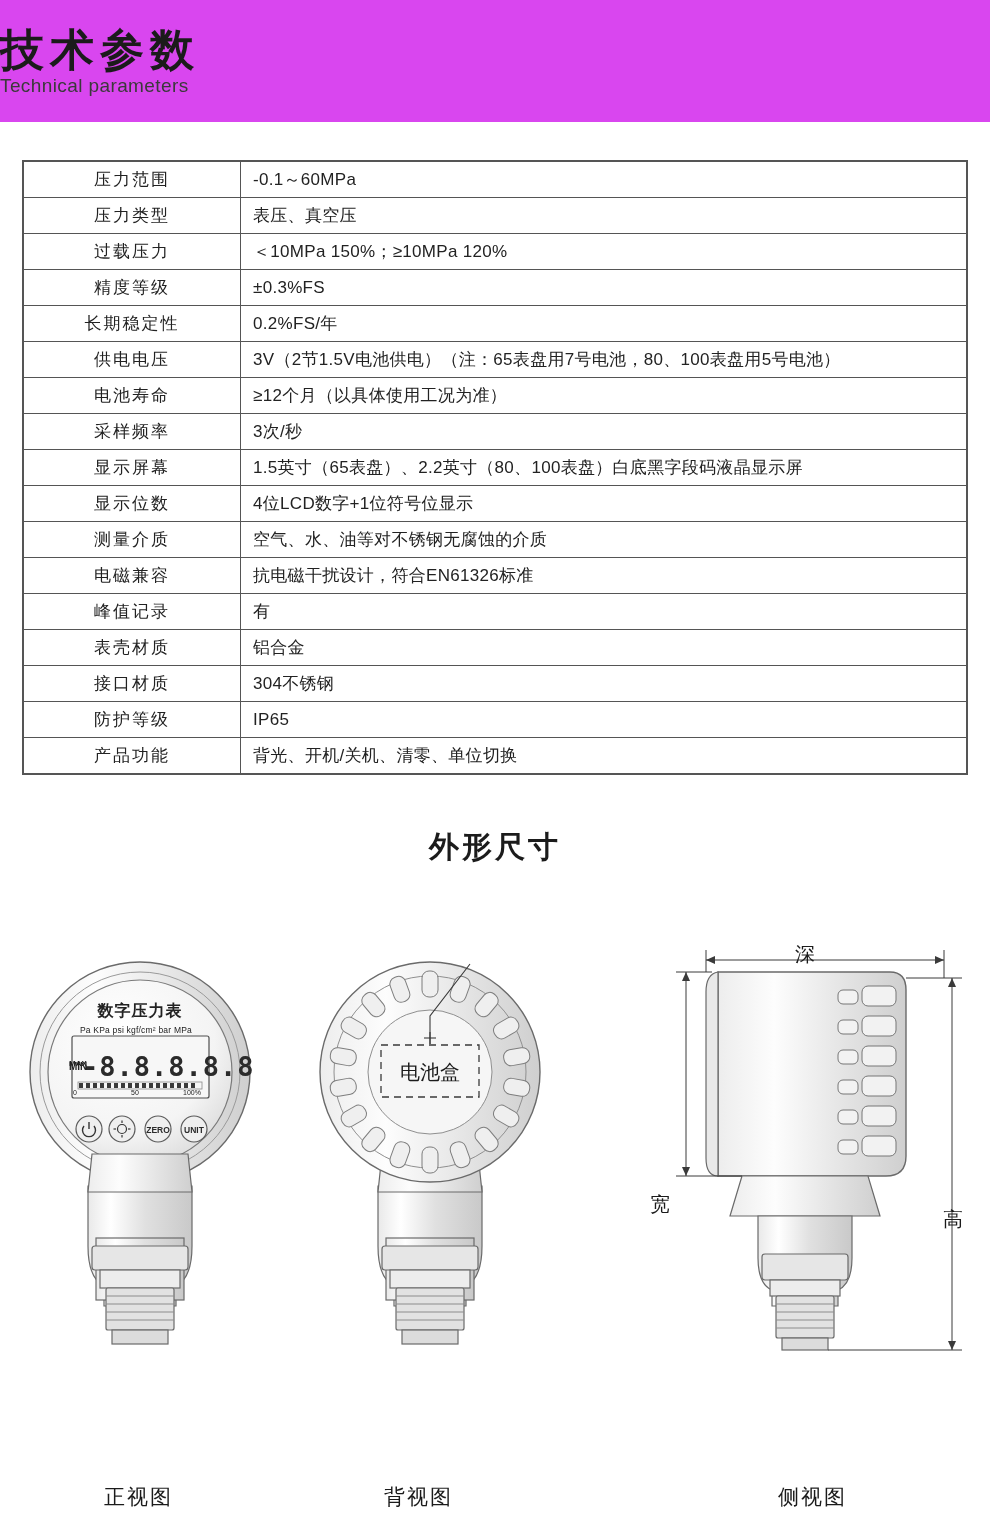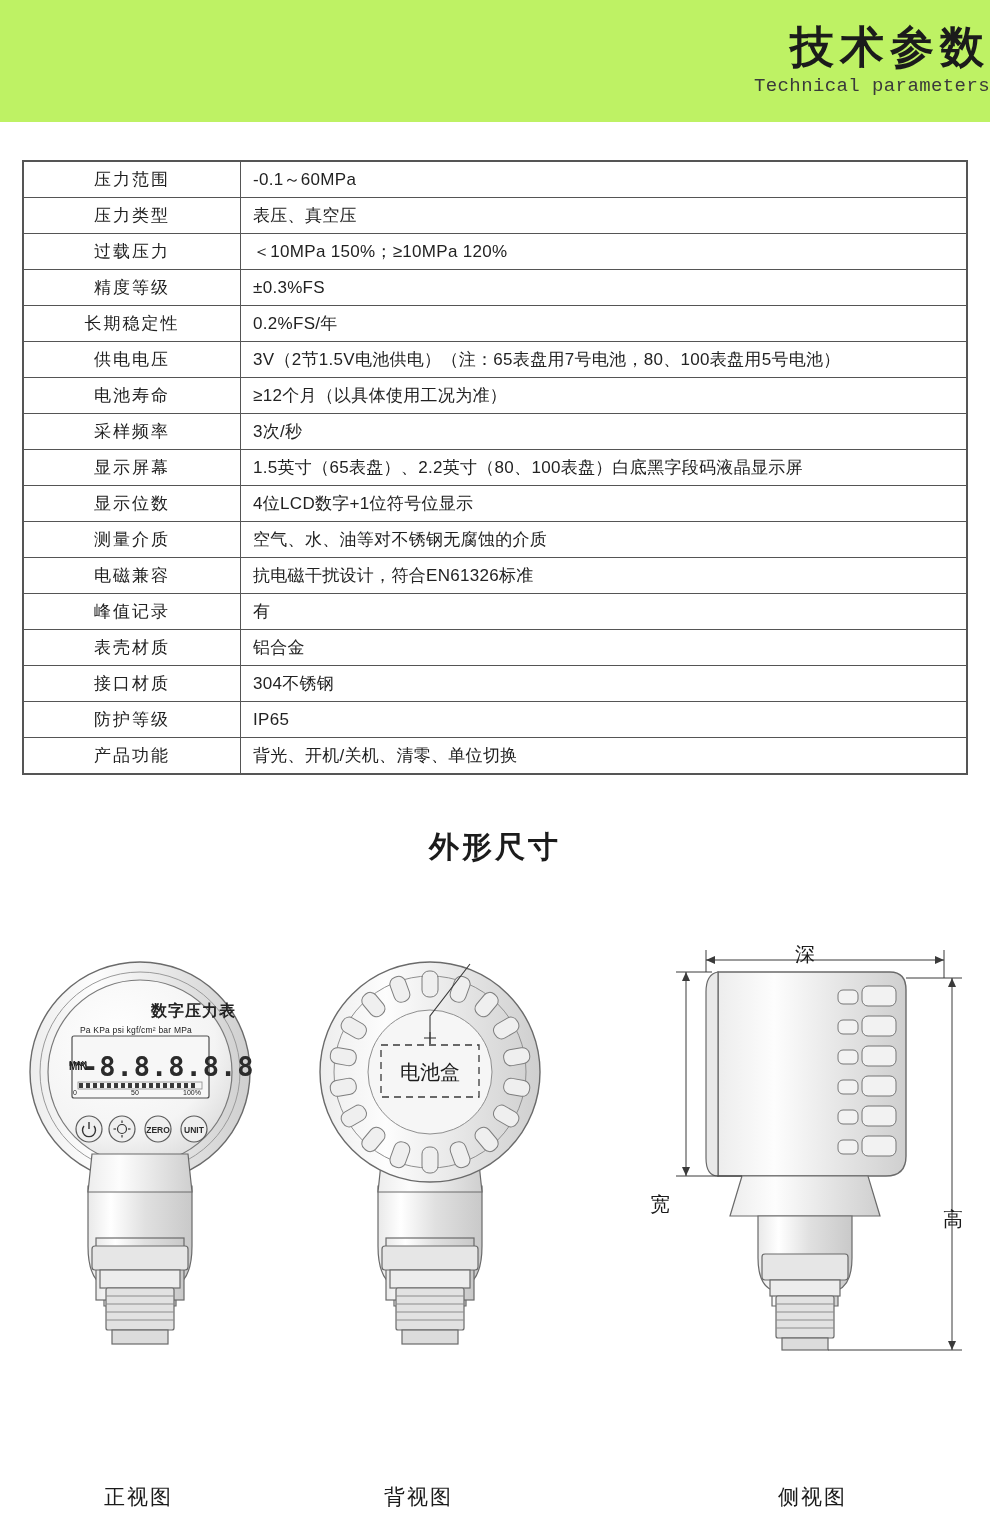--- a/index.html
+++ b/index.html
@@ -7,24 +7,23 @@
     width:990px;height:1522px;
     background:#fff;
     font-family:"Liberation Sans","DejaVu Sans",sans-serif;
     color:#222;
     overflow:hidden;
     position:relative;
   }
   
   .header{
     width:990px;height:122px;
-    background:#bef264;
-    display:flex;flex-direction:column;align-items:flex-end;justify-content:center;
+    background:#d946ef;
+    display:flex;flex-direction:column;align-items:flex-start;justify-content:center;
     box-sizing:border-box;
-    font-family:Liberation Mono, monospace;
   }
   .header .cn{
     font-size:44px;font-weight:bold;letter-spacing:6px;color:#1b1b1b;
     line-height:1.15;
   }
   .header .en{
     font-size:19px;color:#3a3a3a;letter-spacing:.4px;
   }
   
   .table-wrap{
@@ -378,20 +377,20 @@
   </svg>
 
   <div class="dimlabel lab-deep">深</div>
   <div class="dimlabel lab-wide">宽</div>
   <div class="dimlabel lab-high">高</div>
 
   <div class="caption cap1">正视图</div>
   <div class="caption cap2">背视图</div>
   <div class="caption cap3">侧视图</div>
 
-  <div style="position:absolute;left:44px;top:115px;width:192px;text-align:right;font-size:16px;font-weight:bold;letter-spacing:1px;">数字压力表</div>
+  <div style="position:absolute;left:44px;top:115px;width:192px;text-align:center;font-size:16px;font-weight:bold;letter-spacing:1px;">数字压力表</div>
   <div style="position:absolute;left:80px;top:139px;font-size:8.5px;letter-spacing:.2px;color:#222;">Pa KPa psi kgf/cm² bar MPa</div>
   <div style="position:absolute;left:69px;top:149px;font-size:8px;font-weight:bold;color:#222;margin-top:24px;">MAX</div>
   <div style="position:absolute;left:69px;top:175px;font-size:10px;font-weight:bold;color:#222;">MIN</div>
   <div style="position:absolute;left:73px;top:203px;font-size:7px;color:#222;">0</div>
   <div style="position:absolute;left:131px;top:203px;font-size:7px;color:#222;">50</div>
   <div style="position:absolute;left:183px;top:203px;font-size:7px;color:#222;">100%</div>
 </div>
 
 </body></html>

